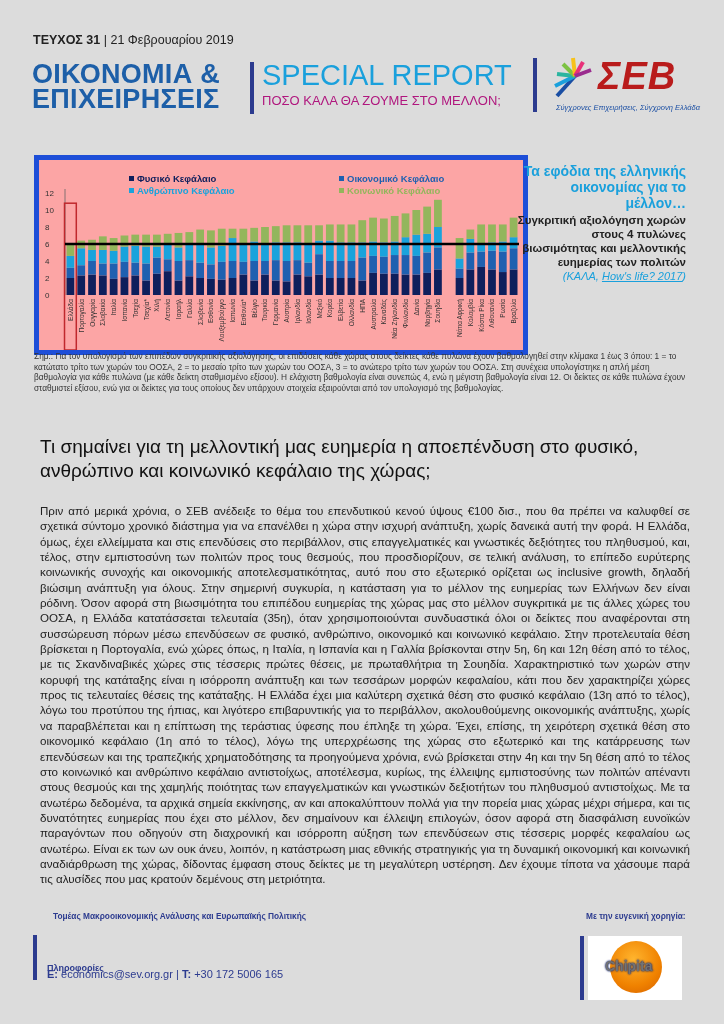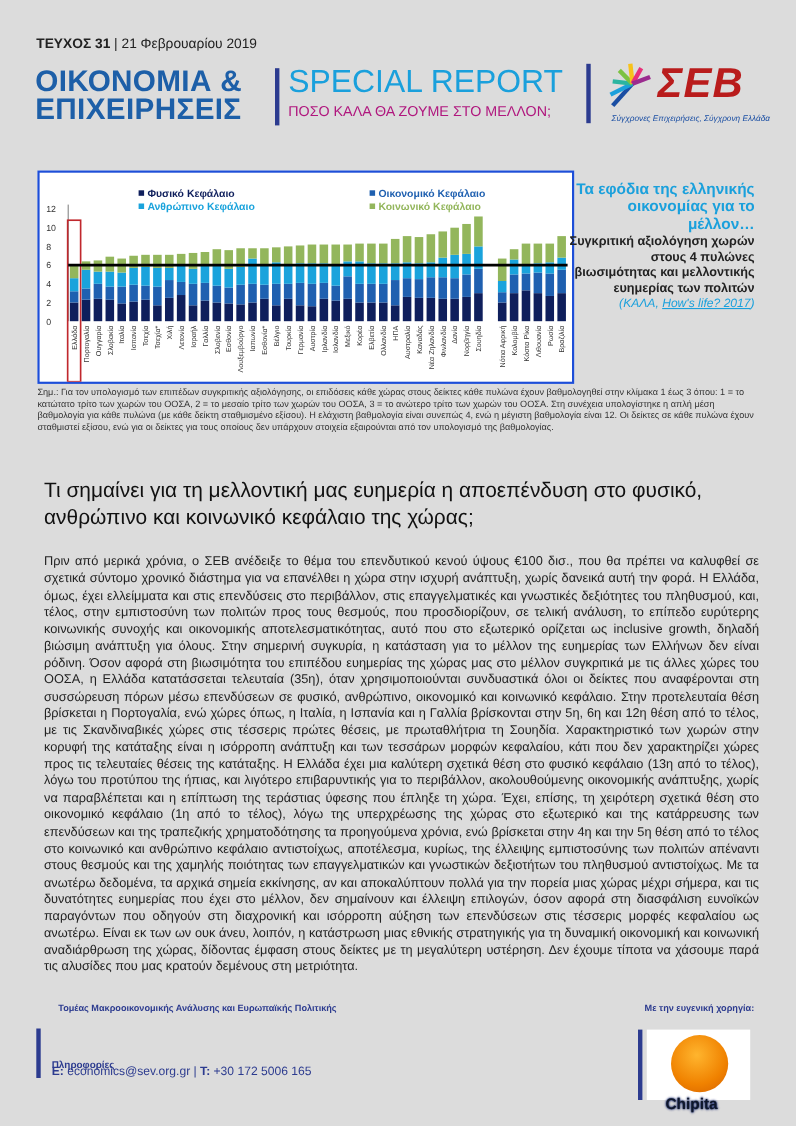--- a/index.html
+++ b/index.html
@@ -5,37 +5,37 @@
   html, body { margin:0; padding:0; }
   body { width:724px; height:1024px; background:#dcdcdc; position:relative; overflow:hidden; font-family:"Liberation Sans", sans-serif; color:#222; }
   .issue { position:absolute; left:33px; top:33px; font-size:12.5px; color:#222; }
   .issue b { font-weight:bold; }
   .brand-title { position:absolute; left:32px; top:62px; color:#1d5fa8; font-weight:bold; font-size:27px; line-height:25px; letter-spacing:0.3px; }
   .vbar { position:absolute; width:4px; background:#2c3b8f; }
   .special { position:absolute; left:262px; top:60px; color:#1aa0dc; font-size:29px; line-height:30px; }
   .special-sub { position:absolute; left:262px; top:93px; color:#b0177e; font-size:13px; }
   .logo-text { position:absolute; left:580px; top:55px; font-size:38px; font-weight:bold; font-style:italic; color:#b91c1c; letter-spacing:1px; }
   .logo-tag { position:absolute; left:556px; top:103px; font-size:7.5px; font-style:italic; color:#1a4ea3; }
-  .chart-box { position:absolute; left:34px; top:155px; width:484px; height:190px; background:#ffffff; border:2px solid #1d4ed8; }
+  .chart-box { position:absolute; left:34px; top:155px; width:484px; height:190px; background:#fca5a5; border:5px solid #1d4ed8; }
   .sidebar { position:absolute; left:516px; top:163px; width:170px; text-align:right; }
   .sb-title { color:#1aa0dc; font-weight:bold; font-size:14px; line-height:16px; }
   .sb-sub { color:#222; font-weight:bold; font-size:11.5px; line-height:14px; margin-top:2px; }
   .sb-src { color:#1aa0dc; font-style:italic; font-size:11px; line-height:14px; }
   .sb-src u { text-decoration:underline; }
   .note { position:absolute; left:34px; top:351px; width:660px; font-size:8.3px; line-height:10.5px; color:#333; }
   .h2 { position:absolute; left:40px; top:435px; width:660px; font-size:19px; line-height:24px; color:#111; }
   .body { position:absolute; left:40px; top:503px; width:650px; font-size:11.6px; line-height:15.35px; color:#222; text-align:justify; }
   .footer-left { position:absolute; left:53px; top:911px; font-size:8.3px; font-weight:bold; color:#2c3b8f; }
   .footer-right { position:absolute; left:586px; top:911px; font-size:8.3px; font-weight:bold; color:#2c3b8f; }
   .info-label { position:absolute; left:47px; top:951px; font-size:9px; font-weight:bold; color:#2c3b8f;margin-top:12px; }
   .info-line { position:absolute; left:47px; top:968px; font-size:11px; color:#2c3b8f; }
   .info-line b { font-weight:bold; }
   .sponsor { position:absolute; left:588px; top:936px; width:94px; height:64px; background:#fff; }
   .chip { position:absolute; left:22px; top:5px; width:52px; height:52px; border-radius:50%; background:radial-gradient(circle at 45% 35%, #ffb52e, #f08200 60%, #d45f00); }
-  .chip-text { position:absolute; left:17px; top:22px; font-size:14px; font-weight:bold; color:#0f172a; text-shadow:0 0 2px #1a2a6c, 0 0 2px #1a2a6c;margin-top:37px; }
+  .chip-text { position:absolute; left:17px; top:22px; font-size:14px; font-weight:bold; color:#737373; text-shadow:0 0 2px #1a2a6c, 0 0 2px #1a2a6c; }
   svg text { font-family:"Liberation Sans", sans-serif; }
 </style>
 </head>
 <body>
 
 <div class="issue">
   <b>ΤΕΥΧΟΣ 31</b> | <span>21 Φεβρουαρίου 2019</span>
 </div>
 
 <div class="brand-title">

